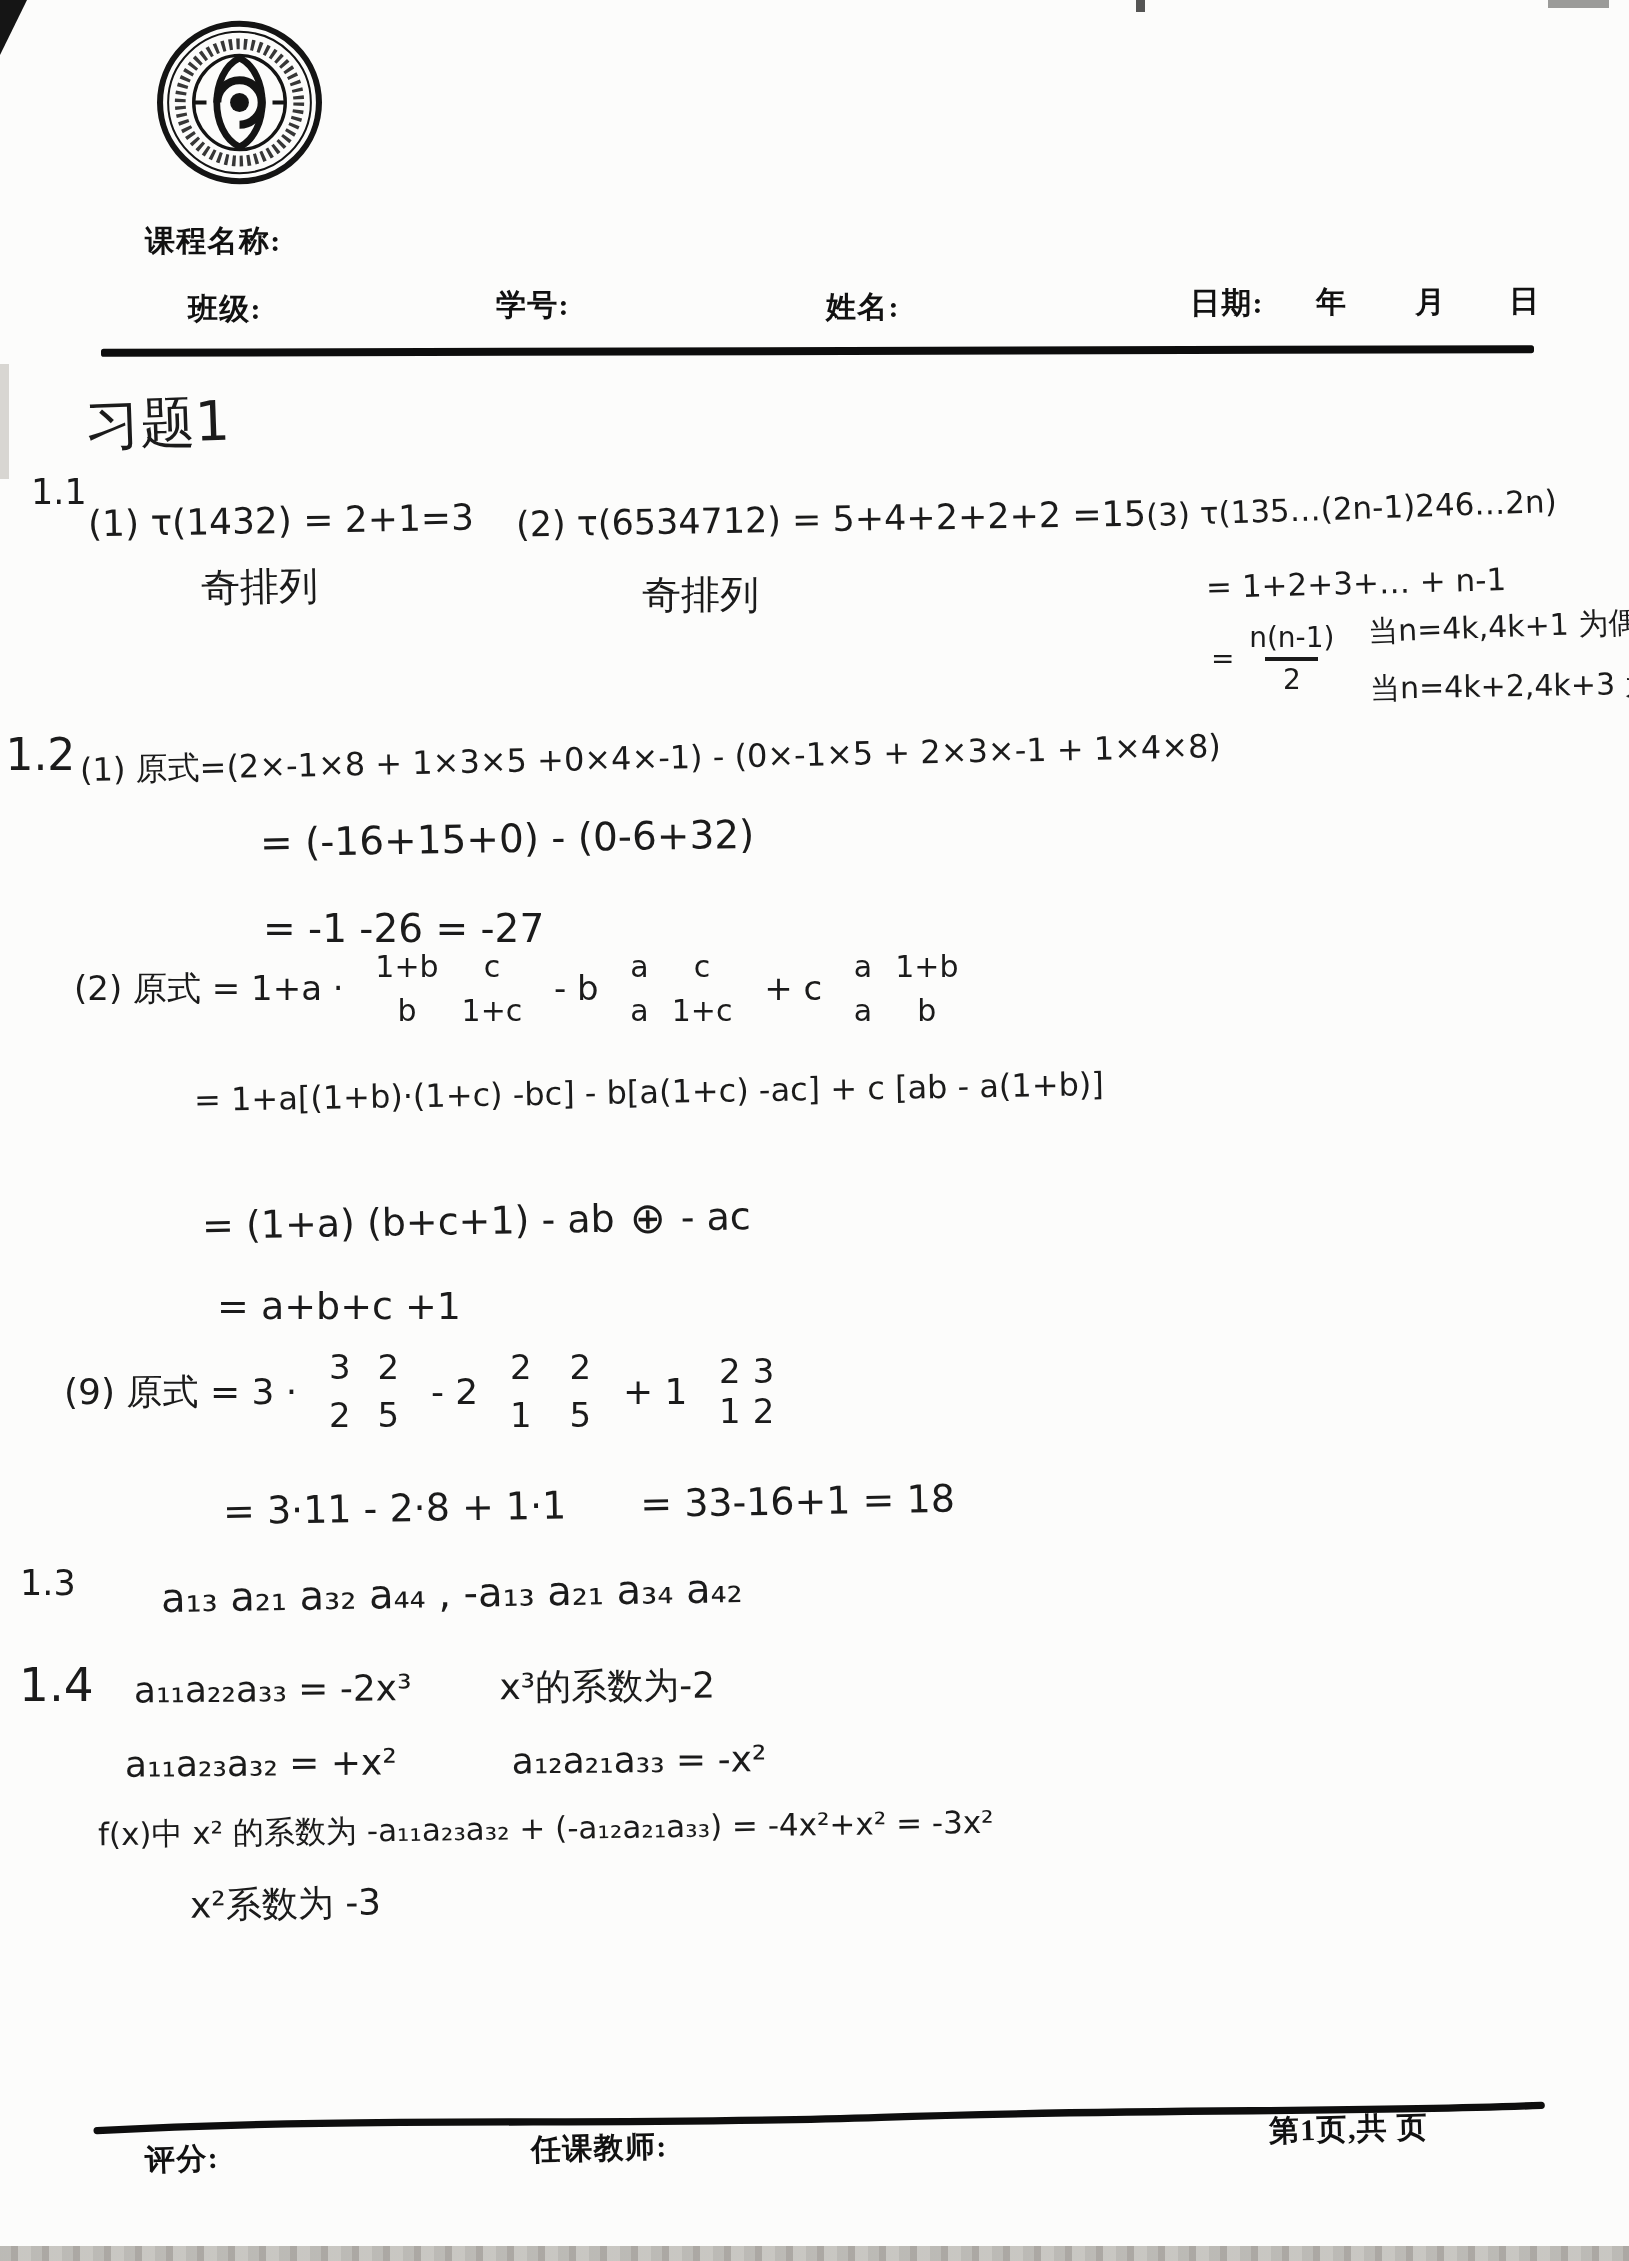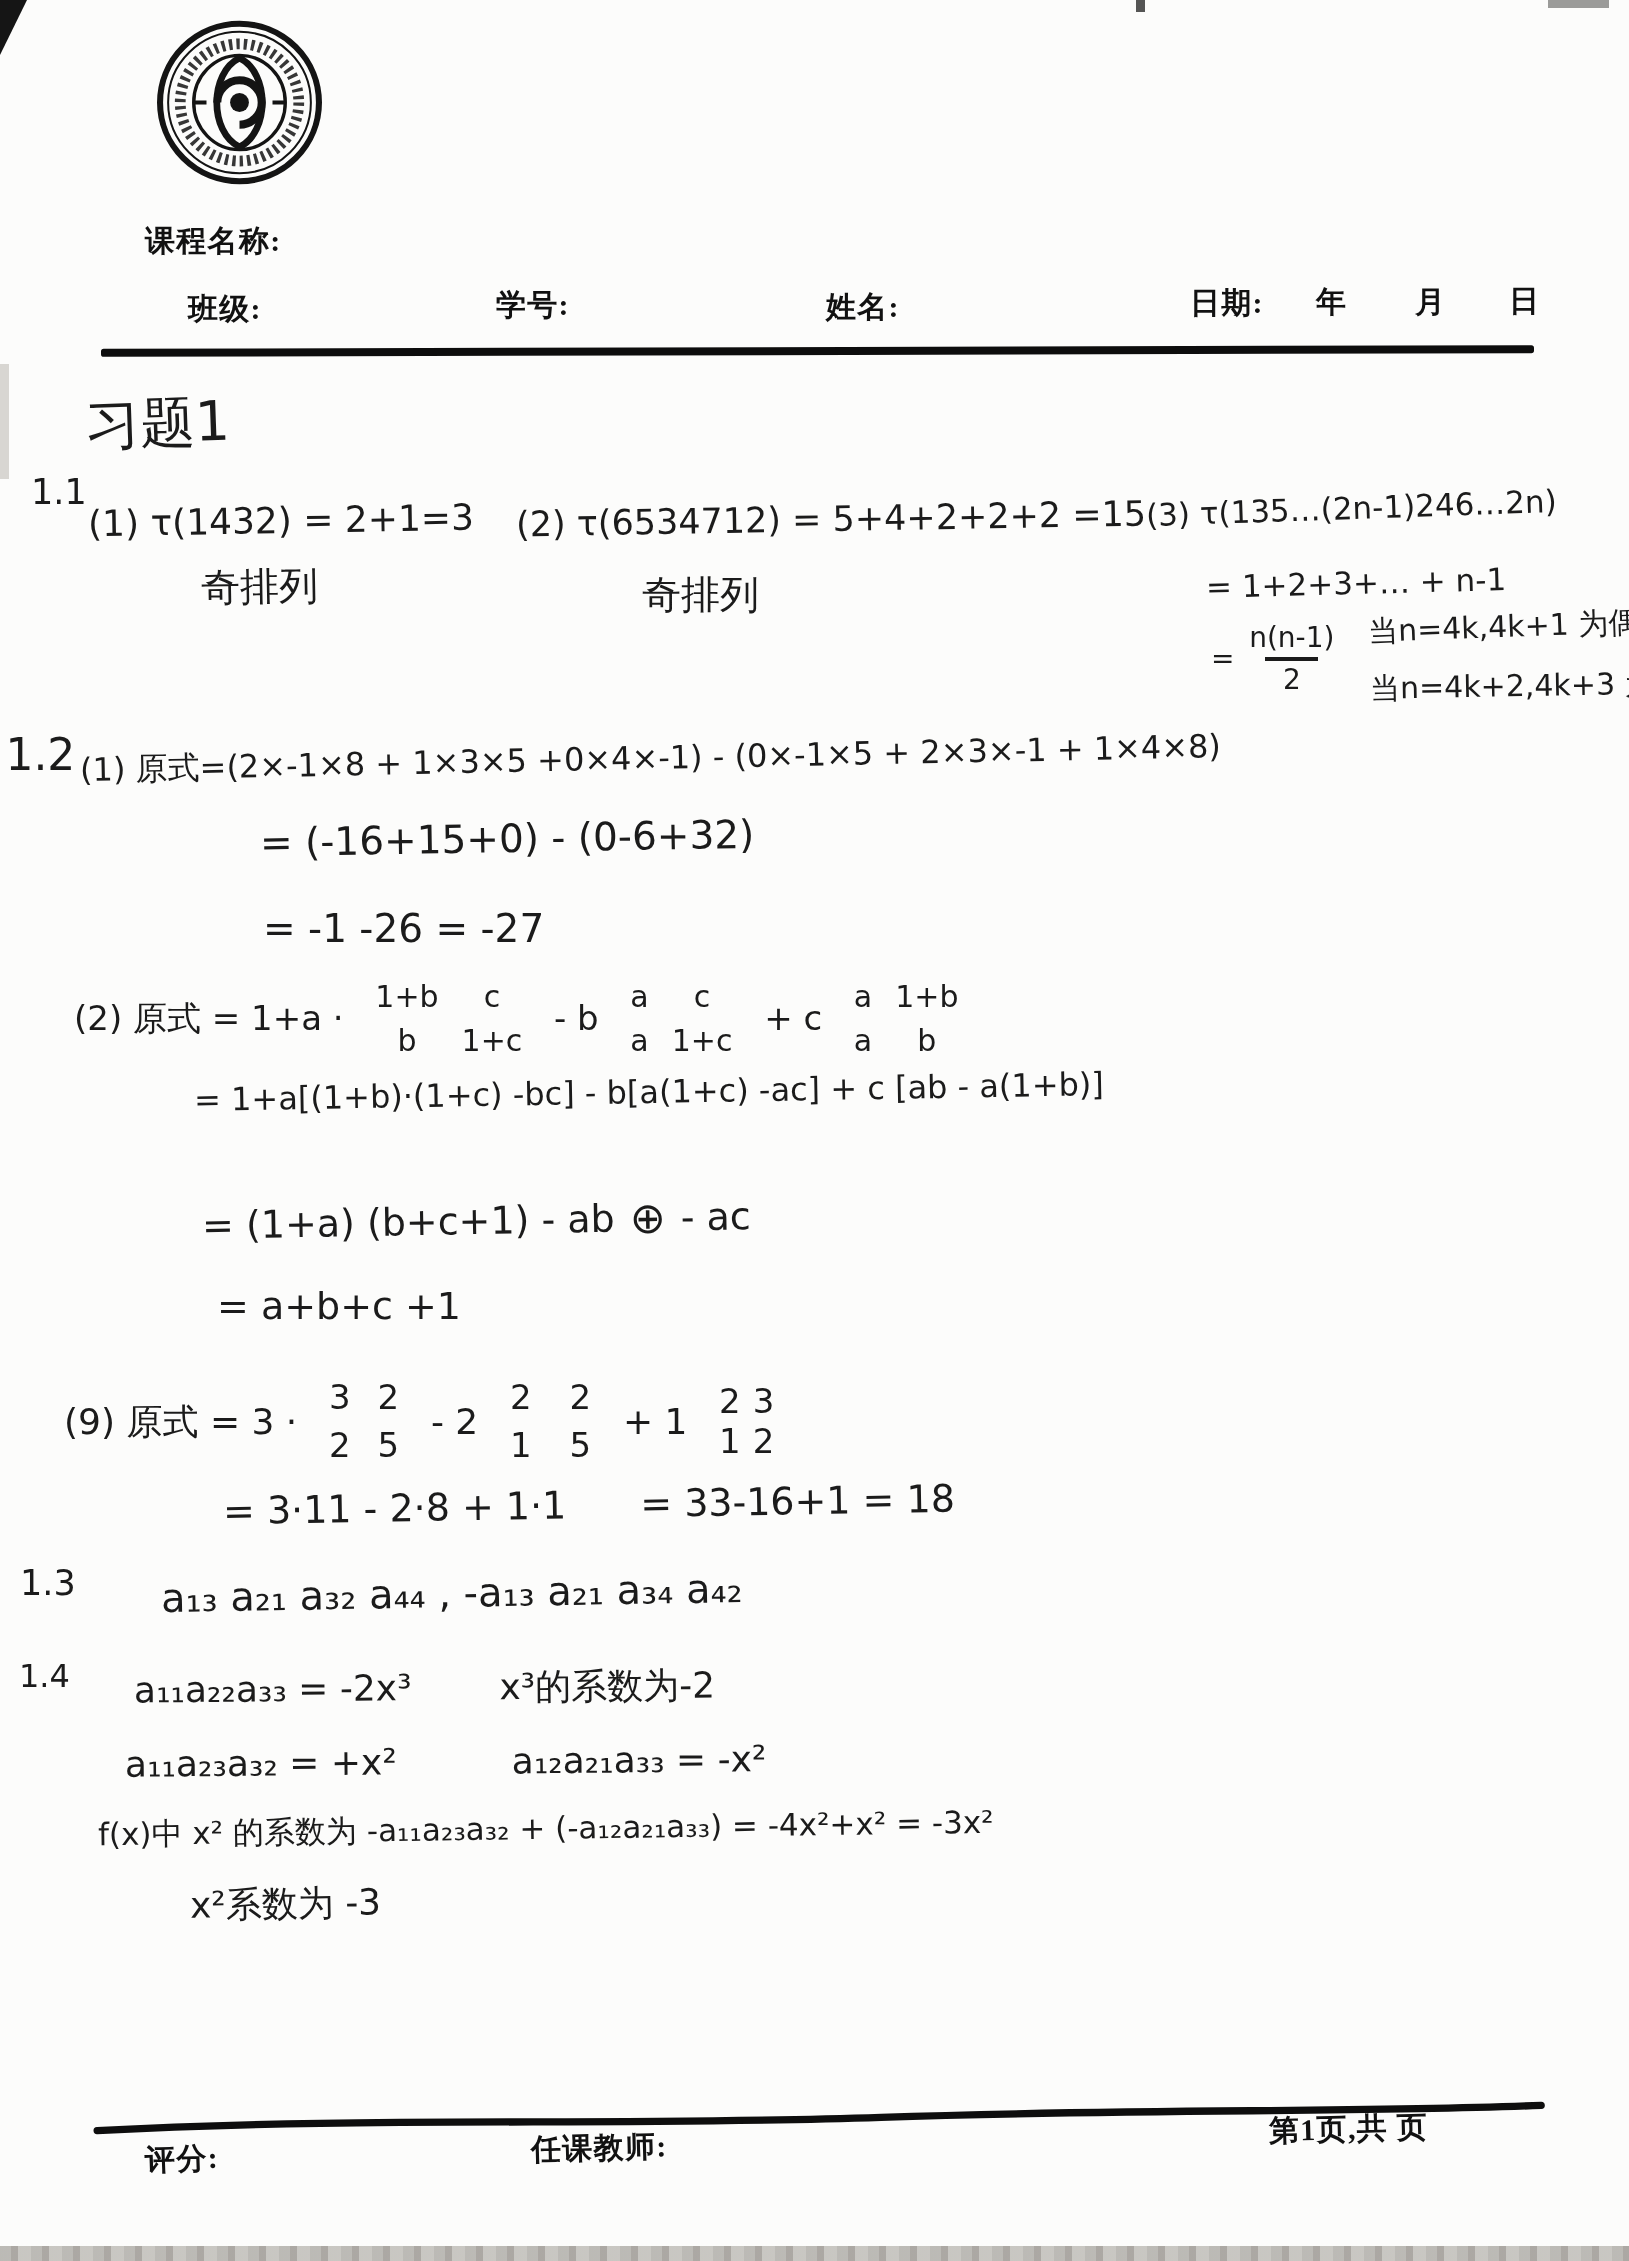--- a/index.html
+++ b/index.html
@@ -18,21 +18,21 @@
   
   .hw{
     position:absolute;
     font-family:"DejaVu Sans","Liberation Sans",sans-serif;
     color:#1b1b1b;
     white-space:nowrap;
     line-height:1.15;
   }
   .rule{position:absolute;background:#0d0d0d;border-radius:2.7px;}
   
-  .detline{display:flex;align-items:center;gap:9.4px;margin-top:30px;}
+  .detline{display:flex;align-items:center;gap:9.4px;}
   .det{display:inline-flex;align-items:center;margin:0 5.4px;}
   .det .bar{width:3.4px;background:#1b1b1b;border-radius:2px;}
   .det .cells{
     display:grid;grid-template-columns:auto auto;
     column-gap:23px;row-gap:9.4px;
     padding:6.7px 13.5px;align-items:center;justify-items:center;
   }
   
   .fracgrp{display:flex;align-items:center;gap:12px;}
   .frac{display:inline-flex;flex-direction:column;align-items:center;}
@@ -189,21 +189,21 @@
   </div>
 
   <div class="hw" style="left:223px;top:1484px;font-size:38px;display:flex;gap:74px;transform:rotate(-1deg);">
     <span>= 3·11  - 2·8  + 1·1</span>
     <span>= 33-16+1 = 18</span>
   </div>
 
   <div class="hw" style="left:20px;top:1563px;font-size:35px;">1.3</div>
   <div class="hw" style="left:161px;top:1570px;font-size:40px;transform:rotate(-1deg);">a₁₃ a₂₁ a₃₂ a₄₄ , -a₁₃ a₂₁ a₃₄ a₄₂</div>
 
-  <div class="hw" style="left:19px;top:1658px;font-size:32px;">1.4</div>
+  <div class="hw" style="left:19px;top:1658px;font-size:47px;">1.4</div>
   <div class="hw" style="left:134px;top:1667px;font-size:36px;display:flex;gap:88px;transform:rotate(-0.5deg);">
     <span>a₁₁a₂₂a₃₃ = -2x³</span>
     <span>x³的系数为-2</span>
   </div>
   <div class="hw" style="left:125px;top:1741px;font-size:36px;display:flex;gap:115px;transform:rotate(-0.5deg);">
     <span>a₁₁a₂₃a₃₂ = +x²</span>
     <span>a₁₂a₂₁a₃₃ = -x²</span>
   </div>
   <div class="hw" style="left:98px;top:1811px;font-size:31px;transform:rotate(-0.8deg);">f(x)中 x² 的系数为 -a₁₁a₂₃a₃₂ + (-a₁₂a₂₁a₃₃) = -4x²+x² = -3x²</div>
   <div class="hw" style="left:190px;top:1883px;font-size:36px;transform:rotate(-1deg);">x²系数为 -3</div>

